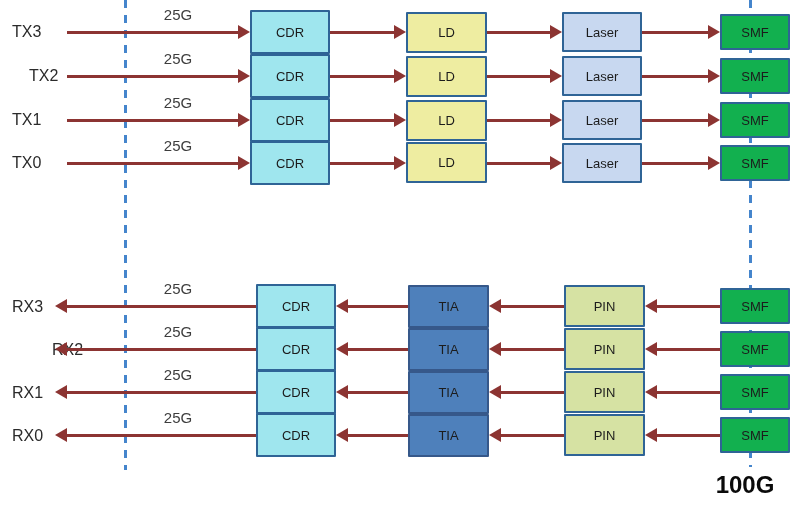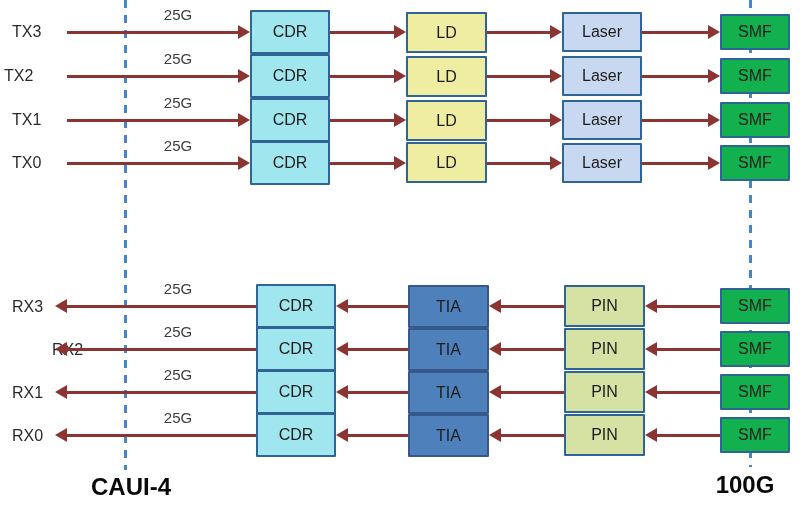--- a/index.html
+++ b/index.html
@@ -1,19 +1,19 @@
 <!DOCTYPE html>
 <html><head>
 <meta charset="utf-8">
 <style>
   html,body{margin:0;padding:0;background:#ffffff;font-family:"Liberation Sans",sans-serif;}
   .canvas{position:relative;width:800px;height:507px;background:#ffffff;overflow:hidden;}
   .vline{position:absolute;top:0;width:3px;}
   .box{position:absolute;border:2px solid #2f6496;box-sizing:border-box;display:flex;
-       align-items:center;justify-content:center;font-size:16px;color:#1c1c1c;border-radius:1px;}
+       align-items:center;justify-content:center;font-size:13px;color:#1c1c1c;border-radius:1px;}
   .lane-label{position:absolute;font-size:16px;color:#2b2b2b;line-height:18px;}
   .rate-label{position:absolute;width:56px;font-size:15px;color:#3d3d3d;text-align:center;line-height:18px;}
   .aline{position:absolute;height:3px;}
   .ahead{position:absolute;width:0;height:0;border-top:7px solid transparent;border-bottom:7px solid transparent;}
   .boundary-label{position:absolute;font-size:24px;font-weight:bold;color:#0a0a0a;text-align:center;}
   #caui4-label{left:66px;top:473px;width:130px;}
   #g100-label{left:685px;top:471px;width:120px;}
 </style>
 </head>
 <body>
@@ -25,21 +25,21 @@
       <div class="lane-label" style="left: 12px; top: 23px;">TX3</div>
       <div class="rate-label" style="left: 150px; top: 6px;">25G</div>
       <div class="aline" style="left: 67px; top: 31px; width: 173px; background: rgb(140, 52, 50);"></div>
       <div class="ahead" style="left: 238px; top: 25px; border-left: 12px solid rgb(140, 52, 50);"></div>
       <div class="aline" style="left: 330px; top: 31px; width: 66px; background: rgb(140, 52, 50);"></div>
       <div class="ahead" style="left: 394px; top: 25px; border-left: 12px solid rgb(140, 52, 50);"></div>
       <div class="aline" style="left: 487px; top: 31px; width: 65px; background: rgb(140, 52, 50);"></div>
       <div class="ahead" style="left: 550px; top: 25px; border-left: 12px solid rgb(140, 52, 50);"></div>
       <div class="aline" style="left: 642px; top: 31px; width: 68px; background: rgb(140, 52, 50);"></div>
       <div class="ahead" style="left: 708px; top: 25px; border-left: 12px solid rgb(140, 52, 50);"></div>
-      <div class="lane-label" style="left: 4px; top: 67px;">TX2</div>
+      <div class="lane-label" style="left: 29px; top: 67px;">TX2</div>
       <div class="rate-label" style="left: 150px; top: 50px;">25G</div>
       <div class="aline" style="left: 67px; top: 75px; width: 173px; background: rgb(140, 52, 50);"></div>
       <div class="ahead" style="left: 238px; top: 69px; border-left: 12px solid rgb(140, 52, 50);"></div>
       <div class="aline" style="left: 330px; top: 75px; width: 66px; background: rgb(140, 52, 50);"></div>
       <div class="ahead" style="left: 394px; top: 69px; border-left: 12px solid rgb(140, 52, 50);"></div>
       <div class="aline" style="left: 487px; top: 75px; width: 65px; background: rgb(140, 52, 50);"></div>
       <div class="ahead" style="left: 550px; top: 69px; border-left: 12px solid rgb(140, 52, 50);"></div>
       <div class="aline" style="left: 642px; top: 75px; width: 68px; background: rgb(140, 52, 50);"></div>
       <div class="ahead" style="left: 708px; top: 69px; border-left: 12px solid rgb(140, 52, 50);"></div>
       <div class="lane-label" style="left: 12px; top: 111px;">TX1</div>
@@ -128,15 +128,14 @@
       <div class="box" style="left: 408px; top: 414px; width: 81px; height: 43px; background: rgb(78, 128, 187); border-color: rgb(54, 88, 138);">TIA</div>
       <div class="box" style="left: 564px; top: 285px; width: 81px; height: 42px; background: rgb(214, 226, 163); border-color: rgb(47, 100, 150);">PIN</div>
       <div class="box" style="left: 564px; top: 328px; width: 81px; height: 42px; background: rgb(214, 226, 163); border-color: rgb(47, 100, 150);">PIN</div>
       <div class="box" style="left: 564px; top: 371px; width: 81px; height: 42px; background: rgb(214, 226, 163); border-color: rgb(47, 100, 150);">PIN</div>
       <div class="box" style="left: 564px; top: 414px; width: 81px; height: 42px; background: rgb(214, 226, 163); border-color: rgb(47, 100, 150);">PIN</div>
       <div class="box" style="left: 720px; top: 288px; width: 70px; height: 36px; background: rgb(18, 176, 79); border-color: rgb(47, 100, 150);">SMF</div>
       <div class="box" style="left: 720px; top: 331px; width: 70px; height: 36px; background: rgb(18, 176, 79); border-color: rgb(47, 100, 150);">SMF</div>
       <div class="box" style="left: 720px; top: 374px; width: 70px; height: 36px; background: rgb(18, 176, 79); border-color: rgb(47, 100, 150);">SMF</div>
       <div class="box" style="left: 720px; top: 417px; width: 70px; height: 36px; background: rgb(18, 176, 79); border-color: rgb(47, 100, 150);">SMF</div>
     </div>
-  <div class="boundary-label" id="caui4-label">CAUI-4</div>
   <div class="boundary-label" id="g100-label">100G</div>
 </div>
 
 </body></html>

